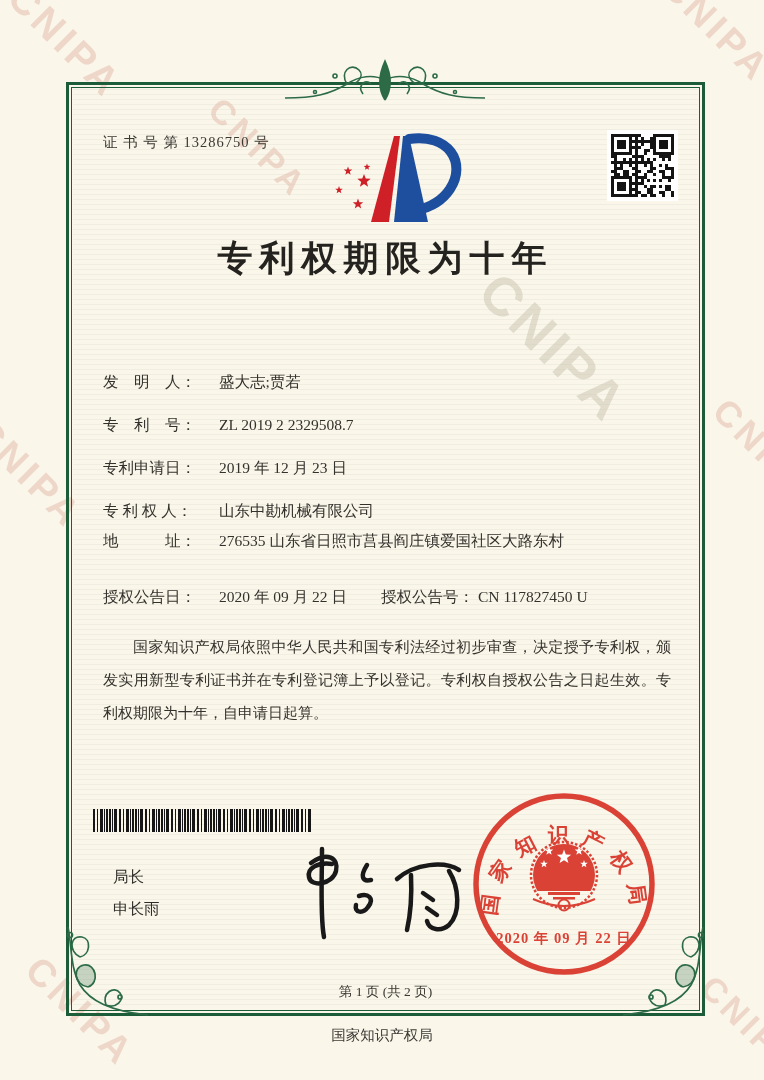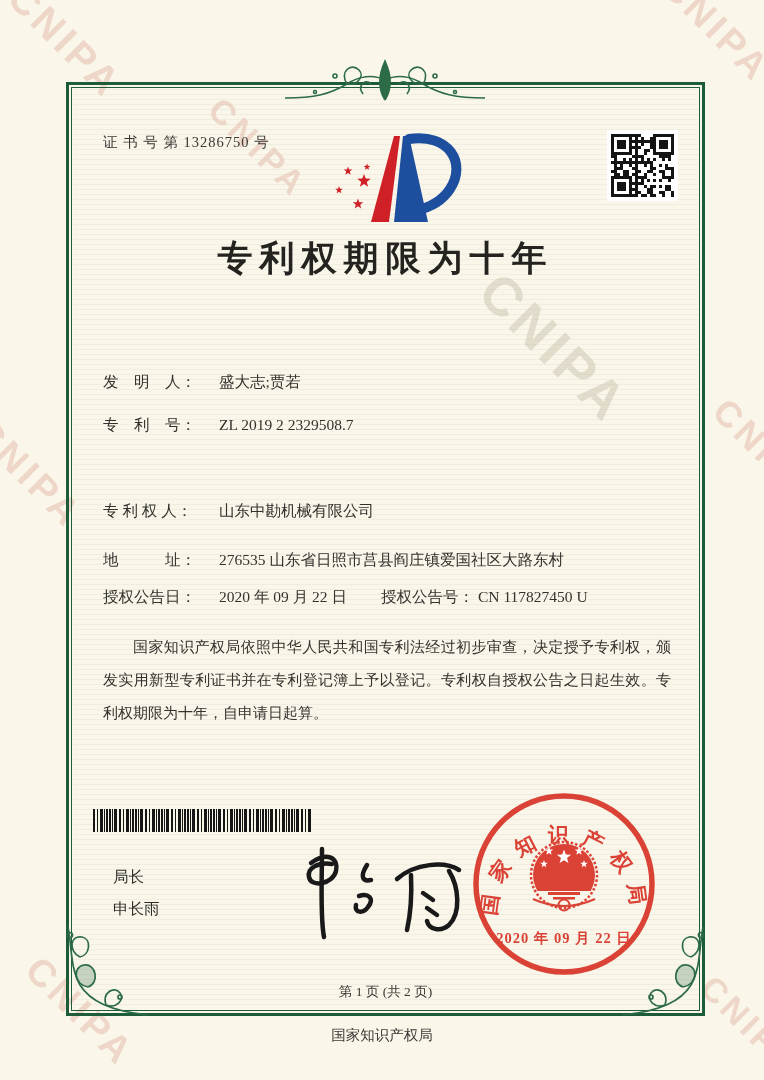--- a/index.html
+++ b/index.html
@@ -351,24 +351,27 @@
       </div>
 
     <div class="abs title">专利权期限为十年</div>
 
     <div class="abs field-row" style="top:287px;">
       <span class="fl">发　明　人：</span><span class="fv">盛大志;贾若</span>
     </div>
     <div class="abs field-row" style="top:330px;">
       <span class="fl">专　利　号：</span><span class="fv">ZL 2019 2 2329508.7</span>
     </div>
+    <div class="abs field-row" style="top:373px;">
+      <span class="fl">专利申请日：</span><span class="fv">2019 年 12 月 23 日</span>
+    </div>
     <div class="abs field-row" style="top:416px;">
       <span class="fl">专 利 权 人：</span><span class="fv">山东中勘机械有限公司</span>
     </div>
-    <div class="abs field-row" style="top:465px;">
+    <div class="abs field-row" style="top:446px;">
       <span class="fl">地　　　址：</span><span class="fv">276535 山东省日照市莒县阎庄镇爱国社区大路东村</span>
     </div>
     <div class="abs field-row" style="top:502px;">
       <span class="fl">授权公告日：</span><span class="fv">2020 年 09 月 22 日</span>
       <span class="grant2">
         <span>授权公告号：</span><span class="fv">CN 117827450 U</span>
       </span>
     </div>
 
     <div class="abs paras">

